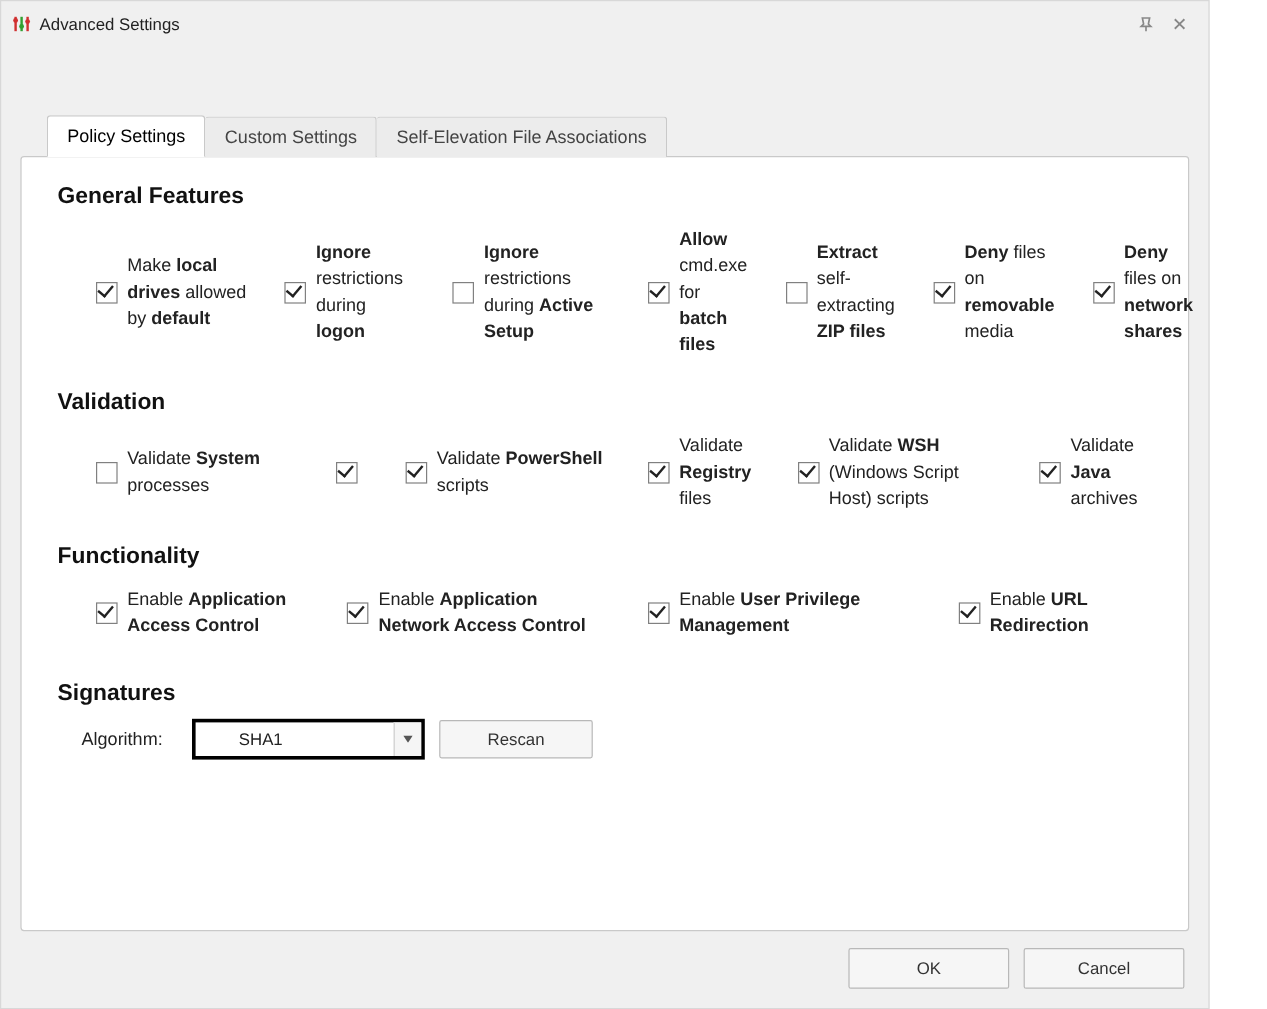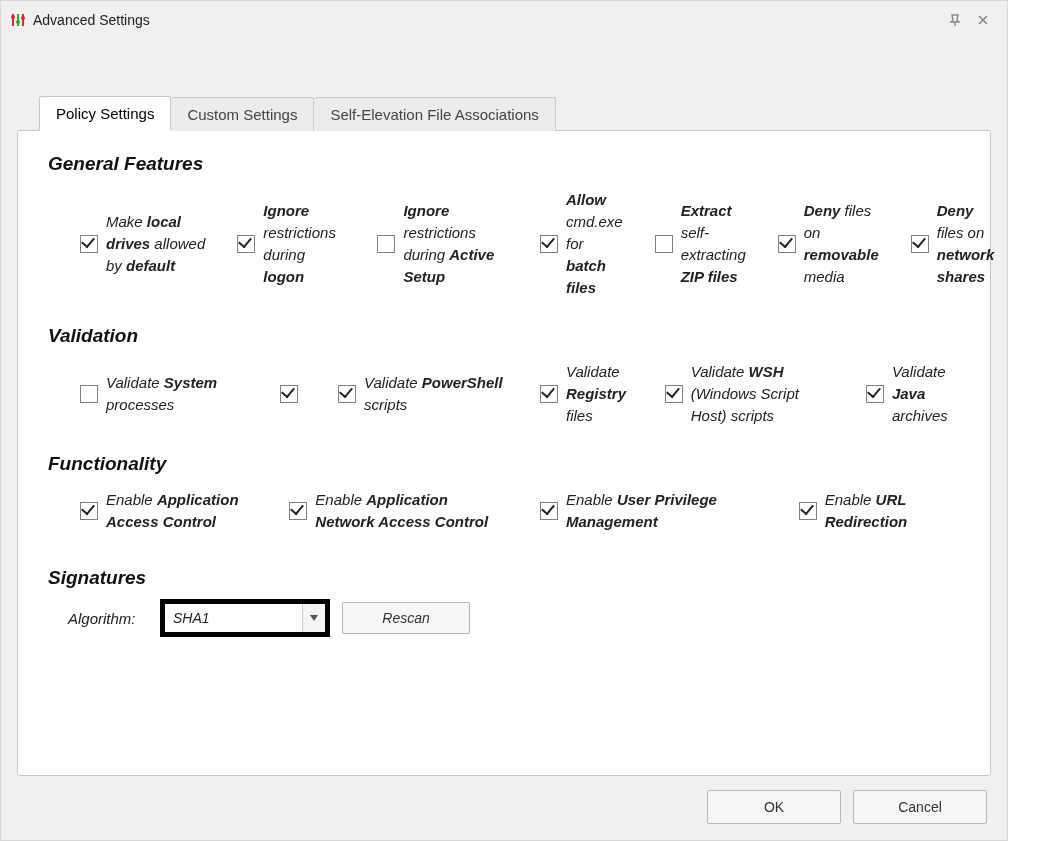--- a/index.html
+++ b/index.html
@@ -90,21 +90,21 @@
     padding: 22px 30px 20px 30px;
     position: relative;
     z-index: 1;
   }
   .section-title {
     font-weight: 700;
     font-size: 19px;
     margin: 0 0 10px 0;
     color: #111;
   }
-  .section { margin-bottom: 22px; font-style: italic; }
+  .section { margin-bottom: 22px; }
   .cols {
     display: flex;
   }
   .col {
     flex: 0 0 460px;
     display: flex;
     flex-direction: row;
   }
   .col.right { flex: 1; }
   .chk-row {
@@ -141,24 +141,25 @@
   .sig-row {
     display: flex;
     align-items: center;
     margin-left: 20px;
     gap: 12px;
   }
   .sig-row .lbl { font-size: 15px; min-width: 80px; }
   .dropdown {
     display: flex;
     align-items: center;
-    border: 5px solid #000000;
+    border: 3px solid #000000;
     background: #fff;
     height: 28px;
     width: 160px;
+    padding-left: 28px;
   }
   .dropdown .dd-text {
     flex: 1;
     padding: 0 8px;
     font-size: 14px;
   }
   .dropdown .dd-btn {
     width: 22px;
     height: 100%;
     border-left: 1px solid #cfcfcf;

